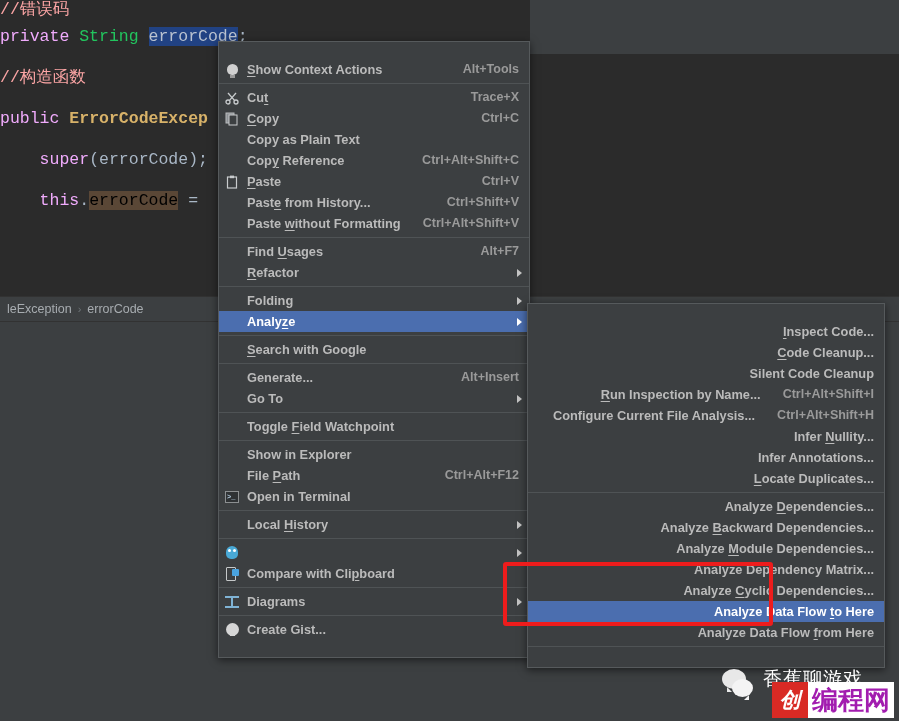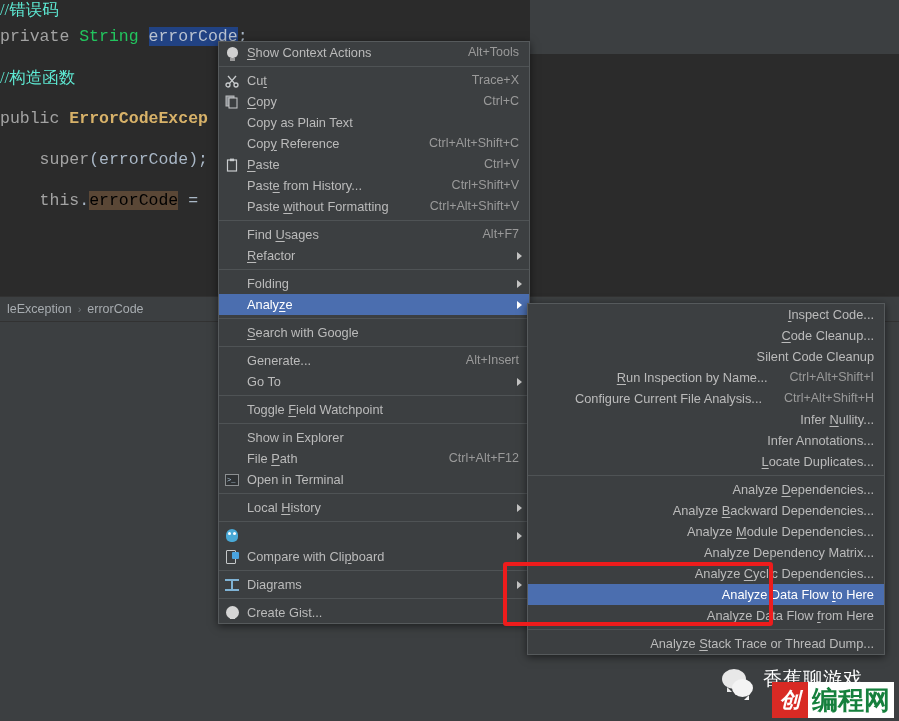--- a/index.html
+++ b/index.html
@@ -28,25 +28,25 @@
     position: absolute; left: 530px; top: 12px; width: 369px; height: 42px;
     background: #3c3f41;
   }
   .code {
     position: absolute; left: 0; top: 0; width: 540px;
     font-family: "Liberation Mono", monospace;
     font-size: 16.5px;
     white-space: pre;
   }
   .cl { position: absolute; left: 0; height: 27px; line-height: 27px; }
-  .kw      { color: #a3a3a3; }
+  .kw      { color: #f0abfc; }
   .type    { color: #22c55e; }
   .cls     { color: #d8b269; font-weight: 600; }
   .plain   { color: #a9b7c6; }
-  .cmt     { color: #5eead4; font-family: Liberation Serif, serif; }
+  .cmt     { color: #fca5a5; }
   .sel     { background: #214283; color: #b9c2d0; }
   .idhl    { background: #5a4736; }
 
   
   .breadcrumb {
     position: absolute; left: 0; top: 296px; width: 899px; height: 26px;
     background: #3c3f41;
     border-top: 1px solid #323232;
     border-bottom: 1px solid #323232;
     display: flex; align-items: center;
@@ -61,23 +61,24 @@
     position: absolute; left: 0; top: 323px; width: 899px; height: 398px;
     background: #3c3f41;
   }
 
   
   .menu {
     position: absolute;
     background: #3c3f41;
     border: 1px solid #565a5c;
     box-shadow: 0 2px 8px rgba(0,0,0,0.55);
-    padding: 0 0;
+    padding: 17px 0;
     font-size: 12.8px;
     color: #bbbbbb;
+    font-weight: bold;
   }
   #ctx-menu { left: 218px; top: 41px; width: 312px; }
   #sub-menu { left: 527px; top: 303px; width: 358px; text-align: right; }
 
   .mi {
     position: relative;
     display: flex; align-items: center;
     height: 21px; line-height: 21px;
     padding-left: 28px; padding-right: 10px;
     white-space: nowrap;
@@ -166,21 +167,21 @@
     position: absolute; left: 54px; top: 22px;
     display: flex; align-items: stretch; height: 36px;
   }
   .wm-logo-mark {
     width: 36px; background: #d82a24; color: #ffffff;
     font-size: 21px; font-weight: 700; font-style: italic;
     display: flex; align-items: center; justify-content: center;
     font-family: "DejaVu Sans", sans-serif;
   }
   .wm-logo-text {
-    background: #ffffff; color: #15803d;
+    background: #ffffff; color: #a21caf;
     font-size: 26px; font-weight: 700; line-height: 36px;
     padding: 0 4px; font-family: "DejaVu Sans", sans-serif;
     letter-spacing: 0px;
   }
 </style>
 </head>
 <body>
 
 <div id="root">
 
@@ -386,23 +387,20 @@
       <div class="mi">
         <span class="lbl">Analyze <span class="u">C</span>yclic Dependencies...</span>
       </div>
       <div class="mi sel-item">
         <span class="lbl">Analyze Data Flow <span class="u">t</span>o Here</span>
       </div>
       <div class="mi">
         <span class="lbl">Analyze Data Flow <span class="u">f</span>rom Here</span>
       </div>
       <div class="sep"></div>
-      <div class="mi">
-        <span class="lbl">Analyze <span class="u">S</span>tack Trace or Thread Dump...</span>
-      </div>
     </div>
 
   <div class="redbox"></div>
 
   <div class="wm">
     <div class="wm-chat">
       <div class="wm-b1"></div>
       <div class="wm-b2"></div>
     </div>
     <div class="wm-name">香蕉聊游戏</div>

